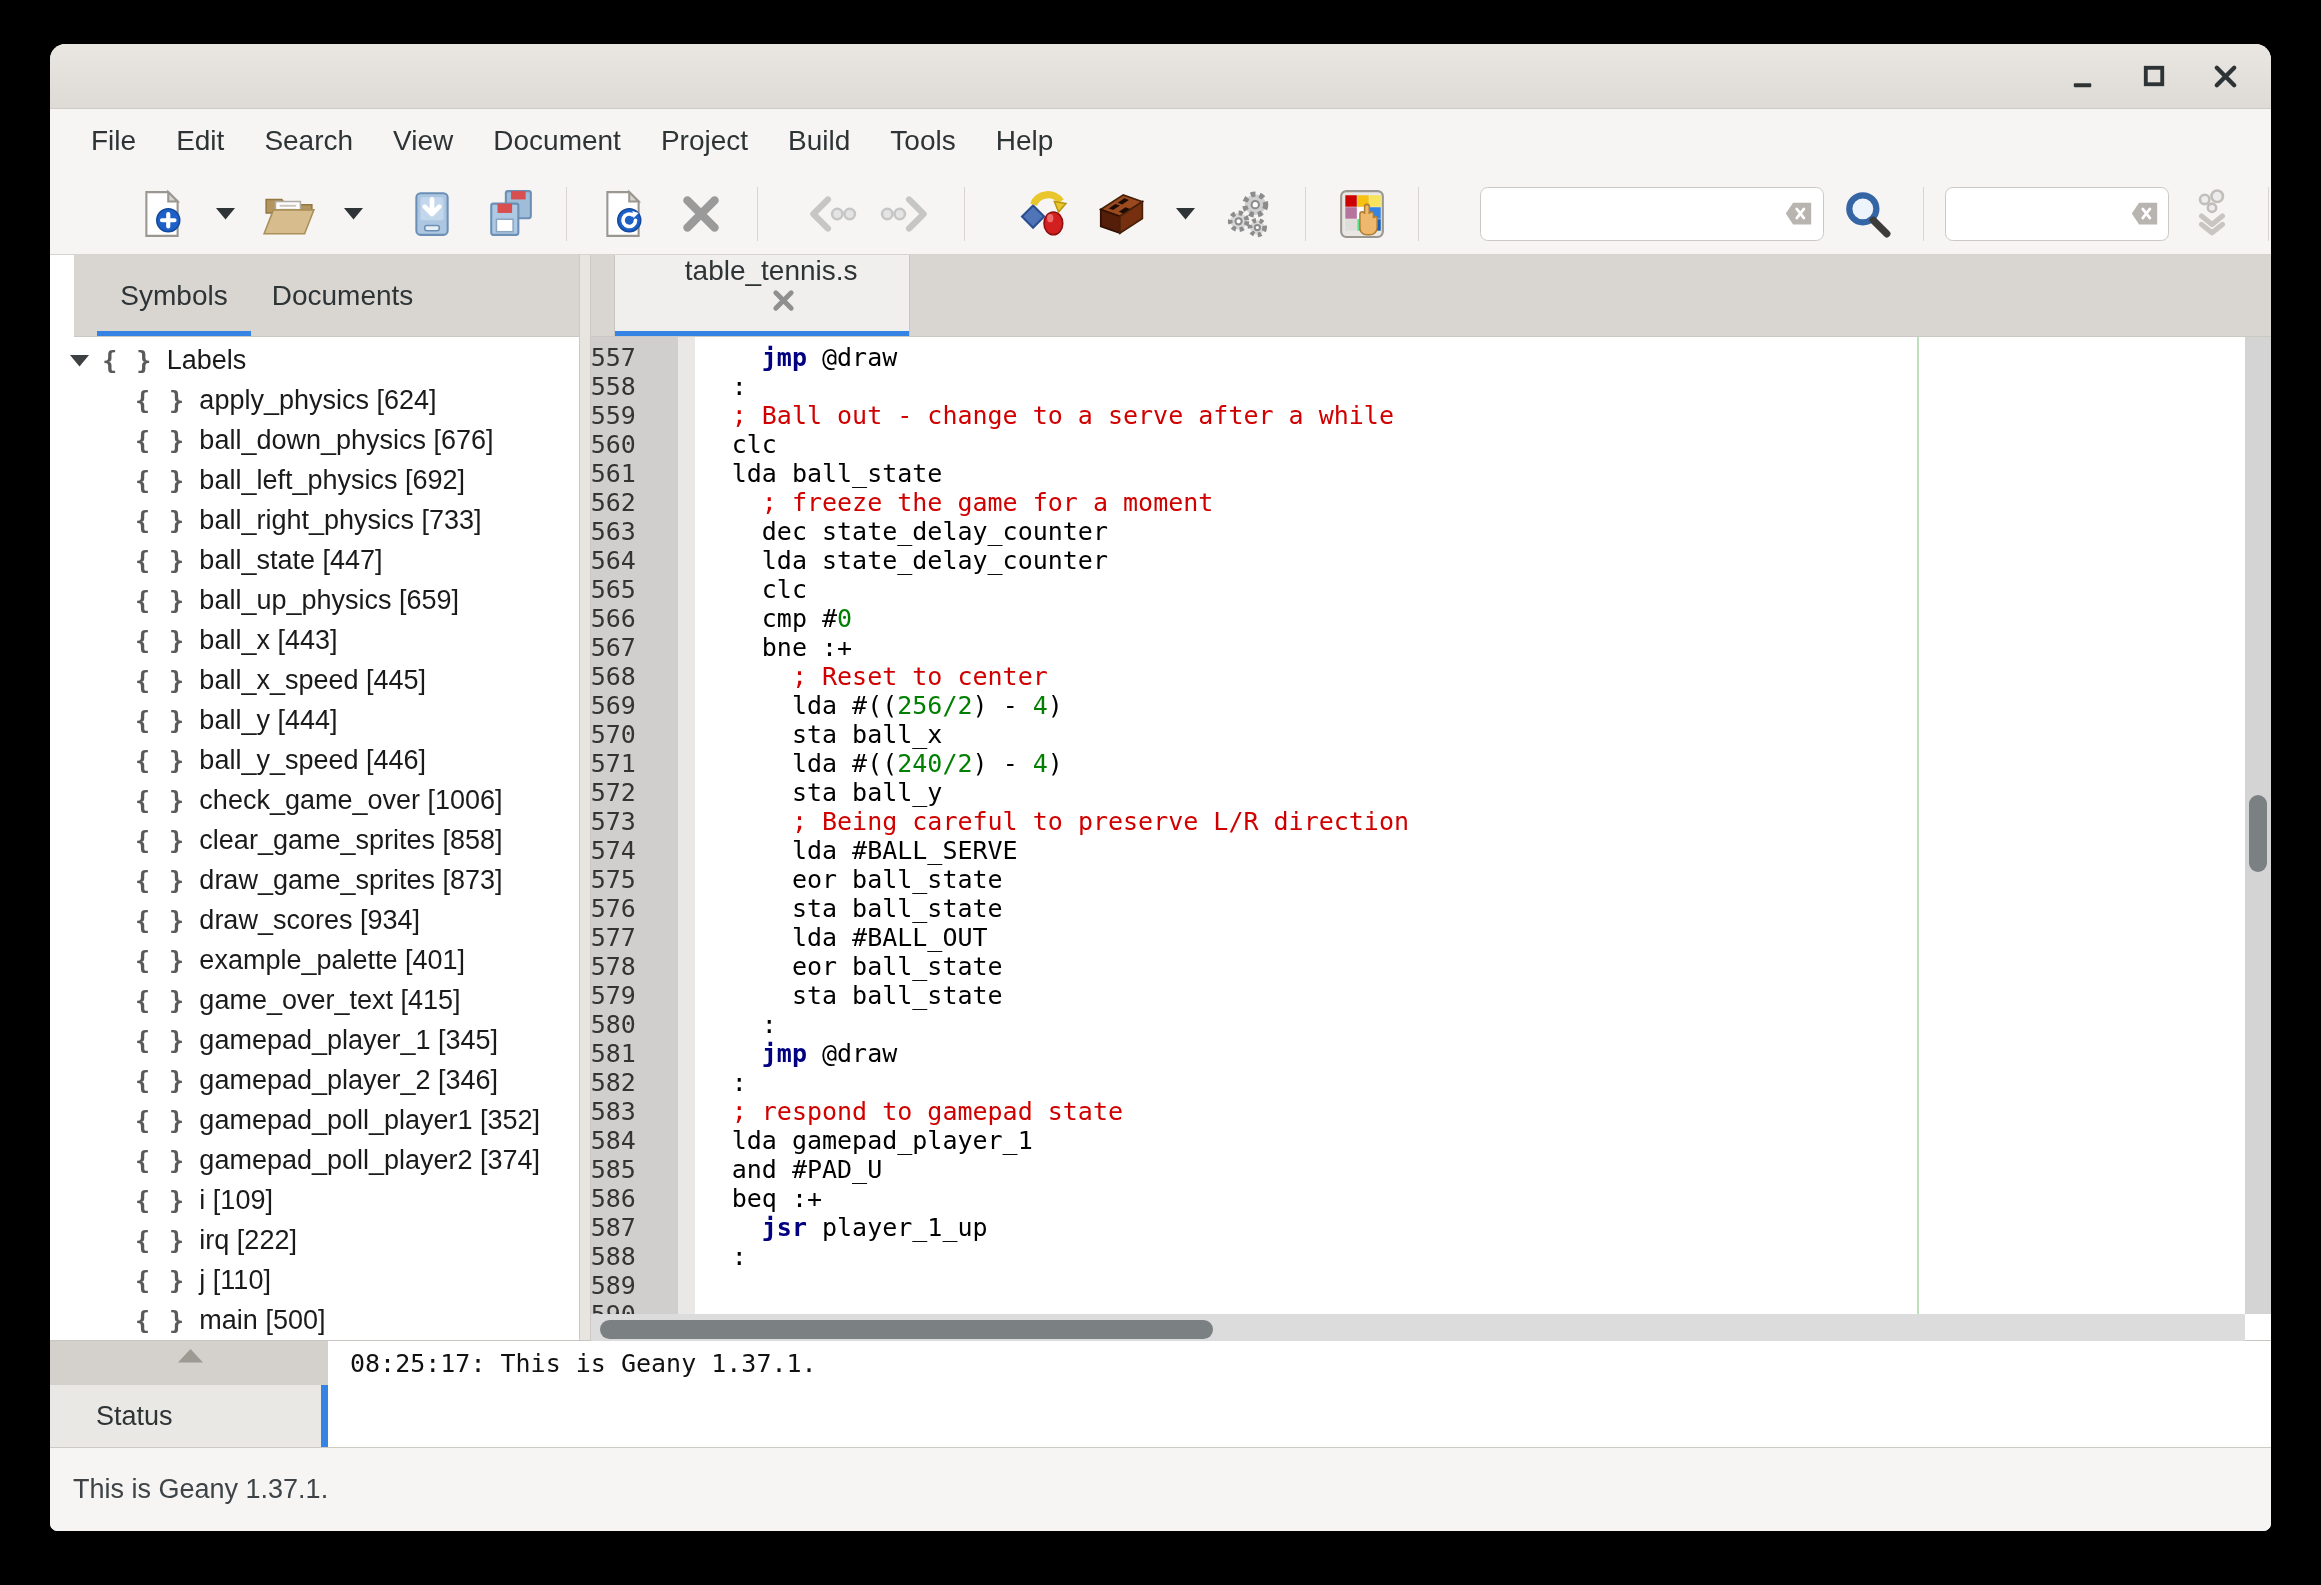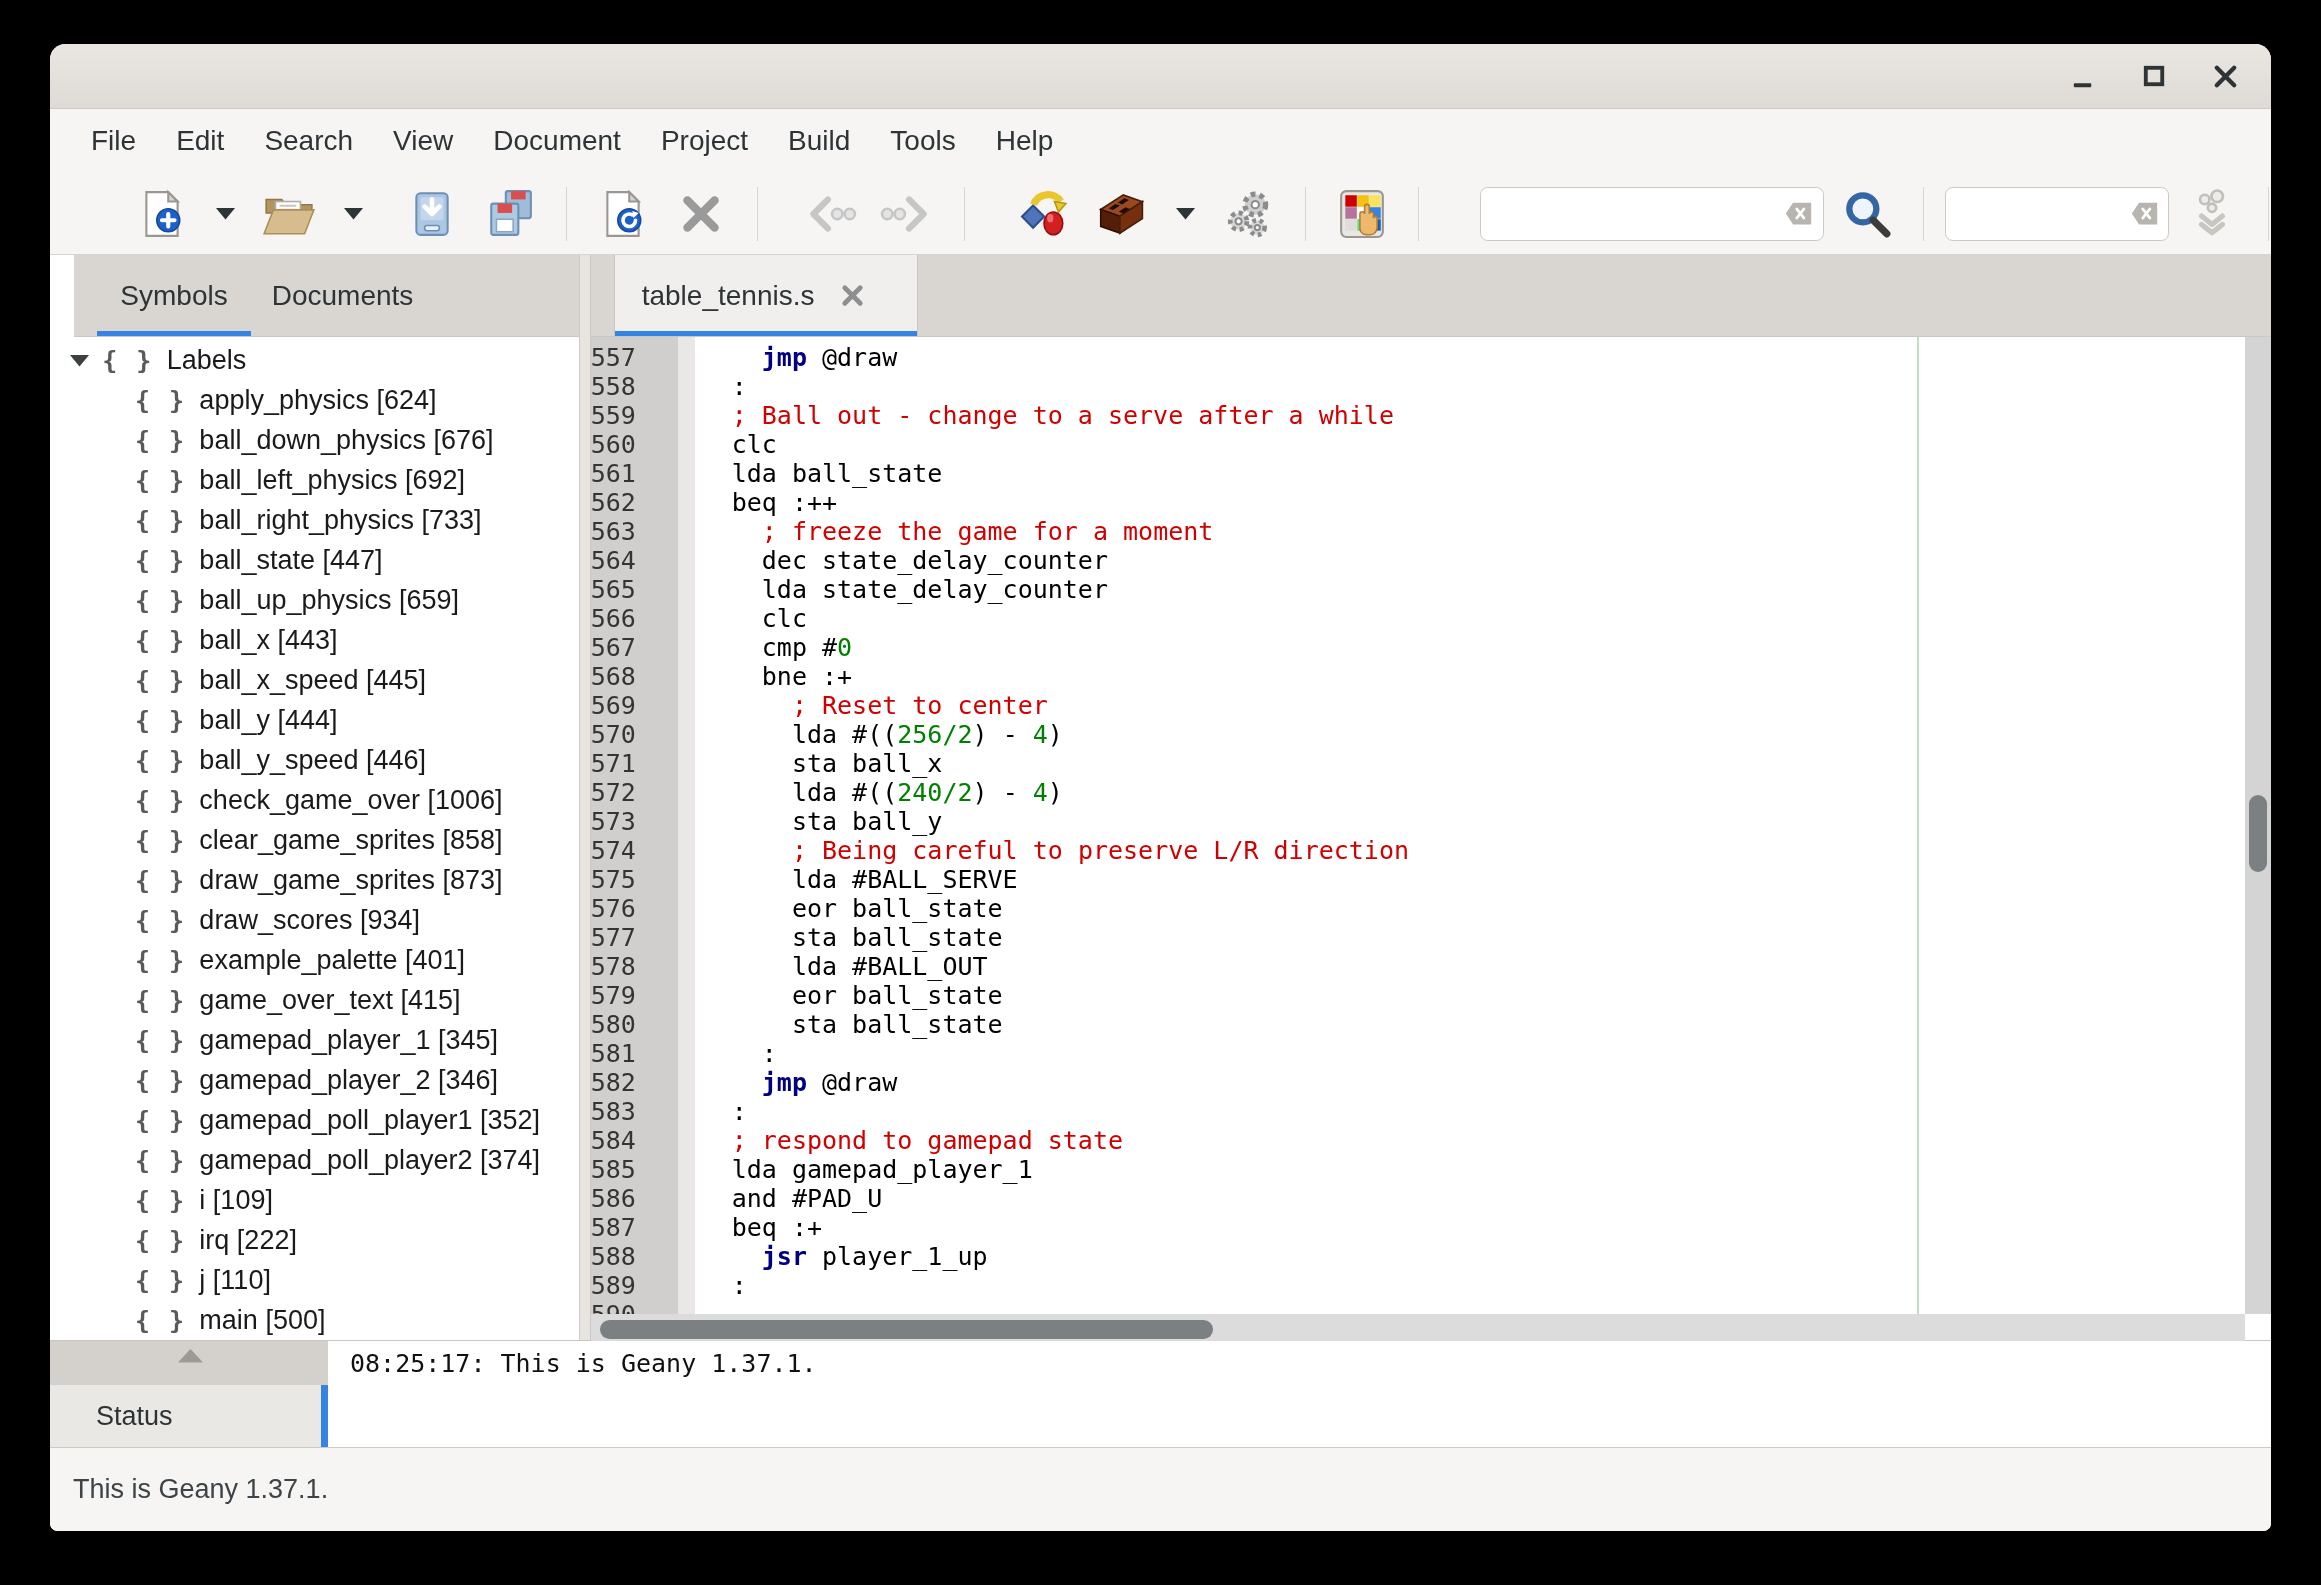--- a/index.html
+++ b/index.html
@@ -39,21 +39,21 @@
   .tree-row.root{padding-left:19.3px;}
   .tree-row.child{padding-left:85px;}
   .expander{width:33px;display:flex;align-items:center;}
   .braces{font-family:"DejaVu Sans Mono",monospace;color:#5a5a5a;font-size:25px;font-weight:bold;
           margin-right:13.5px;letter-spacing:1.9px;}
   .divider{width:9.7px;flex:0 0 9.7px;background:#e8e5e1;border-left:1px solid #ccc8c3;border-right:1px solid #ccc8c3;}
   .editor{flex:1;display:flex;flex-direction:column;min-width:0;}
   .etabrow{height:81px;flex:0 0 81px;background:#d9d6d2;border-bottom:1px solid #cbc7c2;
            display:flex;align-items:stretch;padding-left:23px;}
   .etab{width:275px;background:#f1efed;display:flex;align-items:center;position:relative;
-        padding-left:27px;font-size:28px;border-left:1px solid #c9c5c1;border-right:1px solid #c9c5c1;}
+        padding-left:19px;font-size:28px;border-left:1px solid #c9c5c1;border-right:1px solid #c9c5c1;flex-direction:column;}
   .etab::after{content:"";position:absolute;left:0;right:0;bottom:0;height:4.8px;background:#3584e4;}
   .etab .tabclose{margin-left:25px;}
   .ebody{position:relative;flex:1;background:#fff;min-height:0;}
   .gutter{position:absolute;left:0;top:0;width:99px;height:977px;background:#d0cfcd;
           font-family:"DejaVu Sans Mono",monospace;font-size:25px;color:#343434;text-align:left;
           padding-top:5.8px;box-sizing:border-box;}
   .gutter .gl{height:29px;line-height:29px;padding-right:21px;}
   .foldstrip{position:absolute;left:87px;top:0;width:17.4px;height:977px;background:#e9e8e6;}
   .codearea{position:absolute;left:104px;top:0;right:26px;height:977px;background:#fff;overflow:hidden;}
   .longline{position:absolute;left:1222px;top:0;width:1.9px;height:977px;background:#bfe0bf;}
@@ -448,21 +448,20 @@
             </div>
           <div class="foldstrip"></div>
           <div class="codearea">
             <div class="longline"></div>
             <div class="code" id="code">
                 <div class="cl"><span class="tok-d">  </span><span class="tok-k">jmp</span><span class="tok-d"> @draw</span></div>
                 <div class="cl"><span class="tok-d">:</span></div>
                 <div class="cl"><span class="tok-c">; Ball out - change to a serve after a while</span></div>
                 <div class="cl"><span class="tok-d">clc</span></div>
                 <div class="cl"><span class="tok-d">lda ball_state</span></div>
-                <div class="cl"><span class="tok-d">beq :++</span></div>
                 <div class="cl"><span class="tok-d">  </span><span class="tok-c">; freeze the game for a moment</span></div>
                 <div class="cl"><span class="tok-d">  dec state_delay_counter</span></div>
                 <div class="cl"><span class="tok-d">  lda state_delay_counter</span></div>
                 <div class="cl"><span class="tok-d">  clc</span></div>
                 <div class="cl"><span class="tok-d">  cmp #</span><span class="tok-n">0</span></div>
                 <div class="cl"><span class="tok-d">  bne :+</span></div>
                 <div class="cl"><span class="tok-d">    </span><span class="tok-c">; Reset to center</span></div>
                 <div class="cl"><span class="tok-d">    lda #((</span><span class="tok-n">256/2</span><span class="tok-d">) - </span><span class="tok-n">4</span><span class="tok-d">)</span></div>
                 <div class="cl"><span class="tok-d">    sta ball_x</span></div>
                 <div class="cl"><span class="tok-d">    lda #((</span><span class="tok-n">240/2</span><span class="tok-d">) - </span><span class="tok-n">4</span><span class="tok-d">)</span></div>

